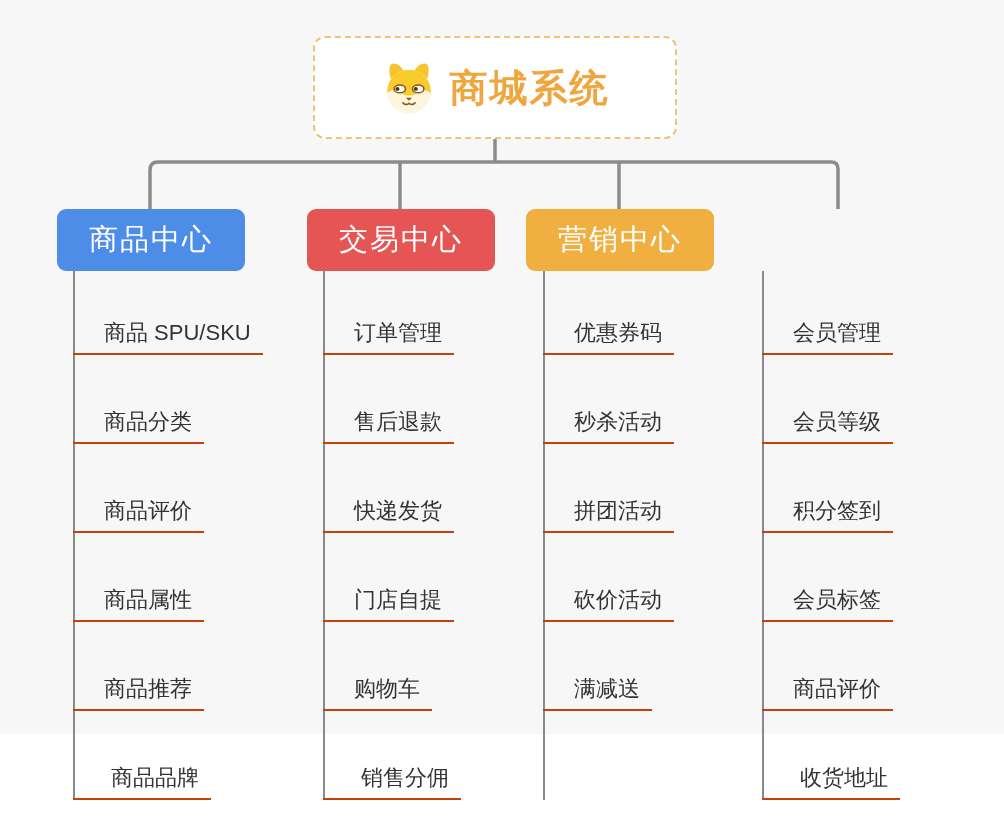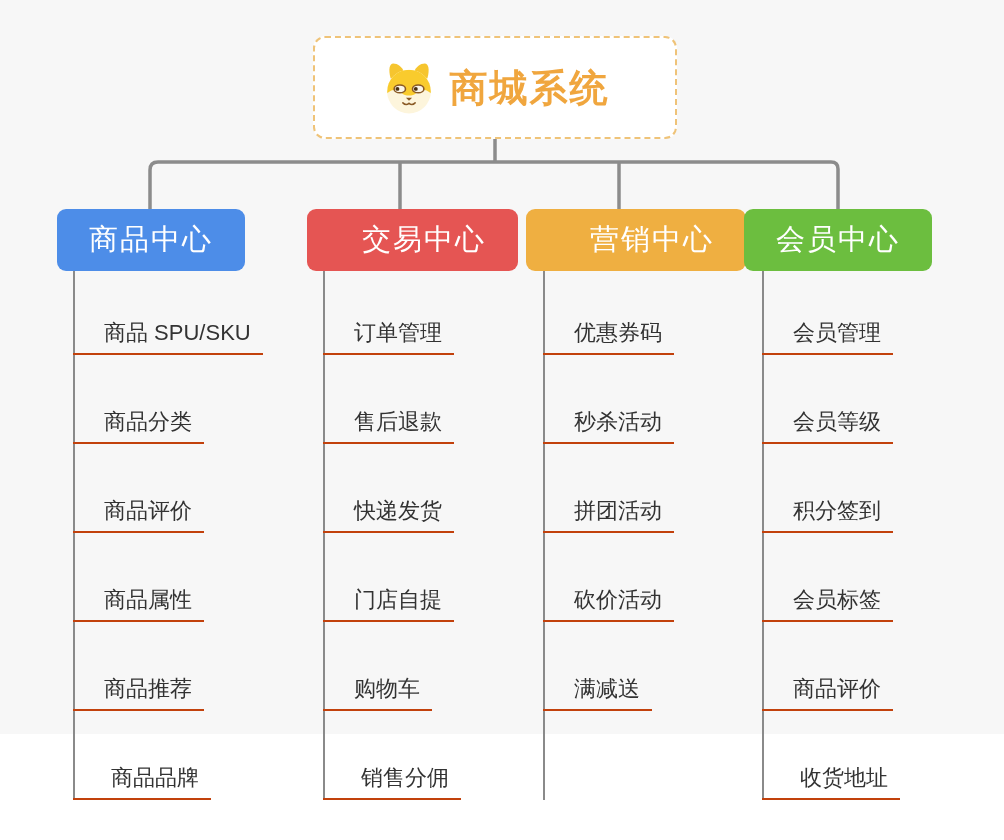--- a/index.html
+++ b/index.html
@@ -26,21 +26,21 @@
   }
   .dog{width:56px;height:56px;flex:0 0 auto;}
 
   
   .branch{
     position:absolute;top:209px;width:188px;height:62px;
     border-radius:9px;color:#FFFFFF;font-size:29px;letter-spacing:2px;
     display:flex;align-items:center;justify-content:center;
     font-weight:500;
   }
-  .b0{left:57px;} .b1{left:307px;padding-left:23px;} .b2{left:526px;} .b3{left:744px;}
+  .b0{left:57px;} .b1{left:307px;} .b2{left:526px;} .b3{left:744px;}
 
   
   .col{position:absolute;top:271px;height:529px;width:250px;}
   .c0{left:73px;} .c1{left:323px;} .c2{left:543px;} .c3{left:762px;}
   .vline{
     position:absolute;left:0;top:0;width:2px;height:100%;
     background:#8A8A8A;
   }
   .item{
     position:absolute;left:0;width:max-content;white-space:nowrap;
@@ -83,22 +83,21 @@
       <circle cx="18.8" cy="33" r="2.2" fill="#4A3010"></circle>
       <circle cx="39.8" cy="33" r="2.2" fill="#4A3010"></circle>
       <path d="M28.5 43 H35.5 L32 46.5 Z" fill="#8A5A25"></path>
       <path d="M25 49 Q28.5 52.5 32 49.5 Q35.5 52.5 39 49" stroke="#8A5A25" stroke-width="1.8" fill="none" stroke-linecap="round"></path>
     </svg>
     <span class="root-title" style="color: rgb(240, 166, 62);">商城系统</span>
   </div>
 
   <div class="branch b0" style="background-color: rgb(77, 141, 232);">商品中心</div>
   <div class="branch b1" style="background-color: rgb(229, 85, 83);">交易中心</div>
-  <div class="branch b2" style="background-color: rgb(239, 175, 65); padding-left: 32px;">营销中心</div>
-  <div class="branch b3" style="background-color: rgb(108, 190, 63);">会员中心</div>
+  <div class="branch b2" style="background-color: rgb(239, 175, 65);">营销中心</div>
 
   <div class="col c0">
     <div class="vline"></div>
     <div class="item">商品 SPU/SKU</div>
     <div class="item">商品分类</div>
     <div class="item">商品评价</div>
     <div class="item">商品属性</div>
     <div class="item">商品推荐</div>
     <div class="item">商品品牌</div>
   </div>

